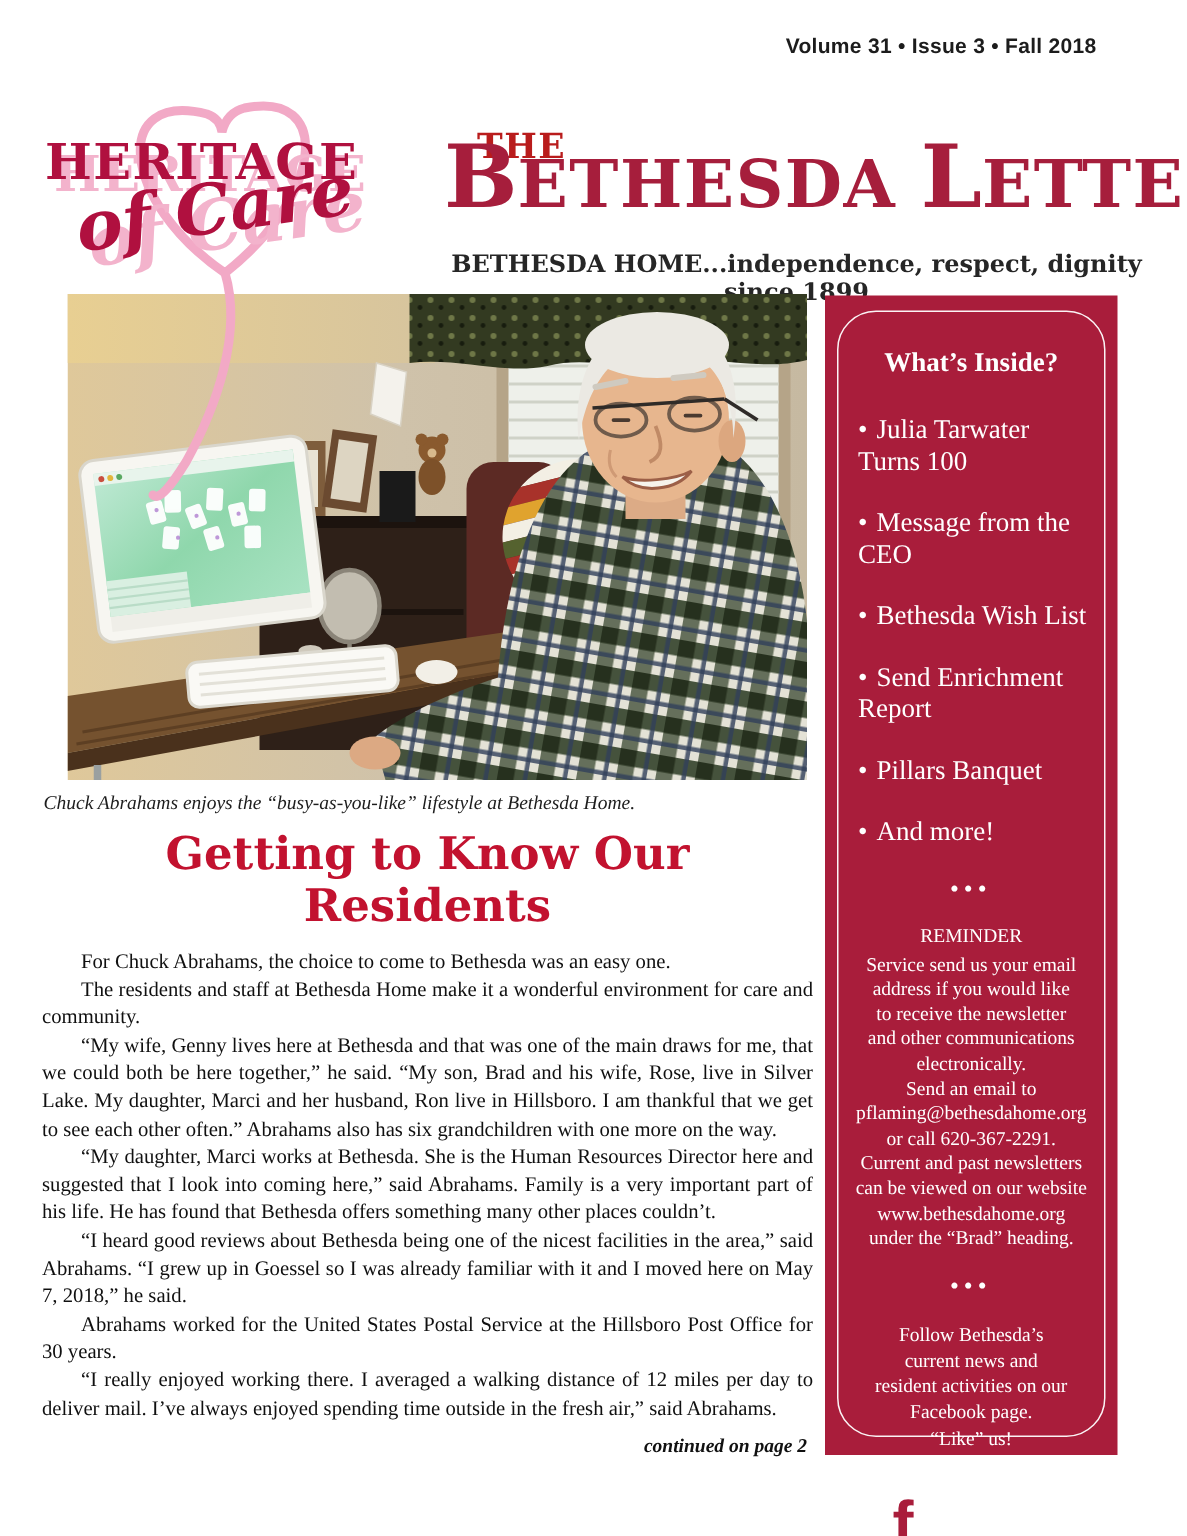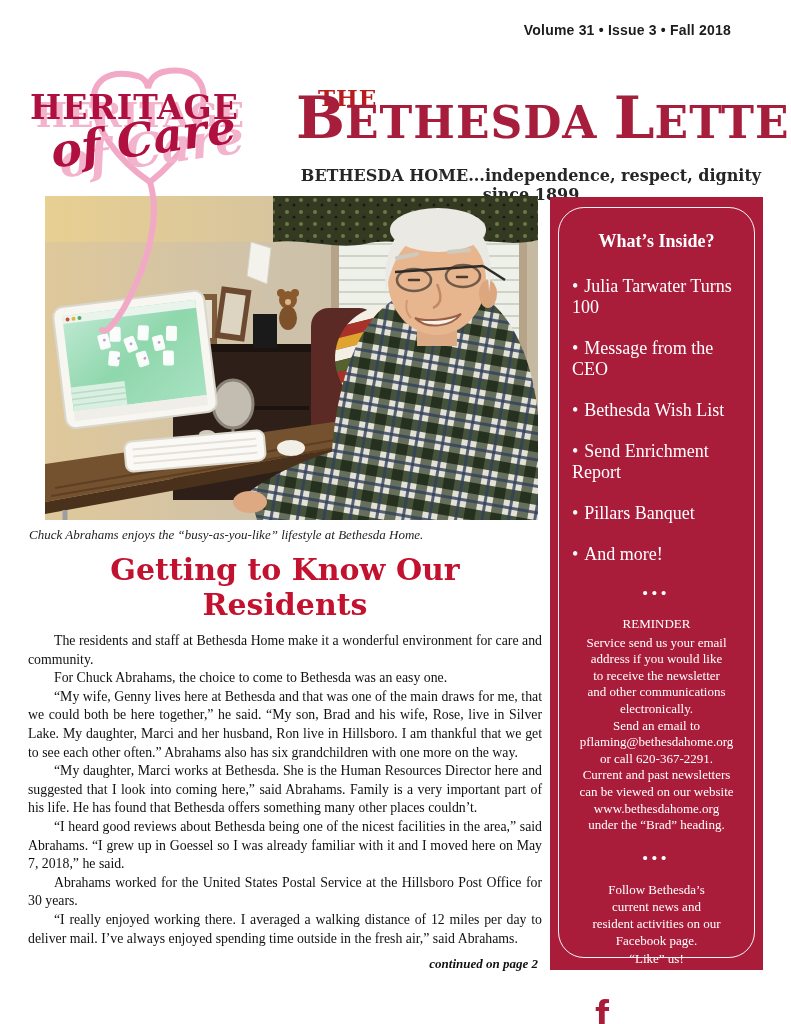--- a/index.html
+++ b/index.html
@@ -33,21 +33,21 @@
 
   
   .article{position:absolute;left:28px;top:552px;width:514px;color:#101010;}
   .article h1{margin:0 0 10px 0;text-align:center;font-family:"DejaVu Serif",serif;
               font-weight:bold;font-size:30px;color:#c2122f;}
   .article p{margin:0;font-size:13.8px;line-height:18.6px;text-align:justify;text-indent:26px;}
   .continued{margin-top:8px;text-align:right;font-weight:bold;font-style:italic;font-size:13px;
              padding-right:4px;}
 
   
-  .sidebar{position:absolute;left:550px;top:197px;width:213px;height:773px;background:#a91d3b;
+  .sidebar{position:absolute;left:550px;top:197px;width:195px;height:773px;background:#a91d3b;
            color:#ffffff;z-index:2;}
   .sidebar-border{position:absolute;left:8px;right:8px;top:10px;bottom:12px;
                   border:1.5px solid rgba(255,255,255,.95);border-radius:26px;pointer-events:none;}
   .sidebar-inner{position:relative;height:100%;box-sizing:border-box;padding:34px 20px 0 20px;
                  text-align:center;}
   .sb-heading{font-weight:bold;font-size:18px;margin-bottom:24px;}
   .sb-list{list-style:none;margin:0;padding:0 0 0 2px;text-align:left;}
   .sb-list li{font-size:18px;margin-bottom:20px;}
   .sb-list .blt{margin-right:6px;}
   .sb-dots{font-size:15px;font-weight:bold;letter-spacing:4px;margin:4px 0 14px 0;}
@@ -253,22 +253,22 @@
       <path d="M392,88 C397,100 397,108 388,112" stroke="#c08a66" stroke-width="2.5" fill="none"></path>
       <path d="M370,122 C382,134 406,131 416,118 C405,124 381,126 370,122 Z" fill="#f6f3ec" stroke="#9c5f47" stroke-width="2"></path>
       <path d="M362,104 C360,112 362,118 366,122" stroke="#cf9a75" stroke-width="2" fill="none"></path>
     </g>
   </svg>
 
   <div class="caption">Chuck Abrahams enjoys the “busy-as-you-like” lifestyle at Bethesda Home.</div>
 
   <div class="article">
     <h1>Getting to Know Our Residents</h1>
+    <p>For Chuck Abrahams, the choice to come to Bethesda was an easy one.</p>
     <p>The residents and staff at Bethesda Home make it a wonderful environment for care and community.</p>
-    <p>For Chuck Abrahams, the choice to come to Bethesda was an easy one.</p>
     <p>“My wife, Genny lives here at Bethesda and that was one of the main draws for me, that we could both be here together,” he said. “My son, Brad and his wife, Rose, live in Silver Lake. My daughter, Marci and her husband, Ron live in Hillsboro. I am thankful that we get to see each other often.” Abrahams also has six grandchildren with one more on the way.</p>
     <p>“My daughter, Marci works at Bethesda. She is the Human Resources Director here and suggested that I look into coming here,” said Abrahams. Family is a very important part of his life. He has found that Bethesda offers something many other places couldn’t.</p>
     <p>“I heard good reviews about Bethesda being one of the nicest facilities in the area,” said Abrahams. “I grew up in Goessel so I was already familiar with it and I moved here on May 7, 2018,” he said.</p>
     <p>Abrahams worked for the United States Postal Service at the Hillsboro Post Office for 30 years.</p>
     <p>“I really enjoyed working there. I averaged a walking distance of 12 miles per day to deliver mail. I’ve always enjoyed spending time outside in the fresh air,” said Abrahams.</p>
     <div class="continued">continued on page 2</div>
   </div>
 
   <div class="sidebar">
     <div class="sidebar-border"></div>

